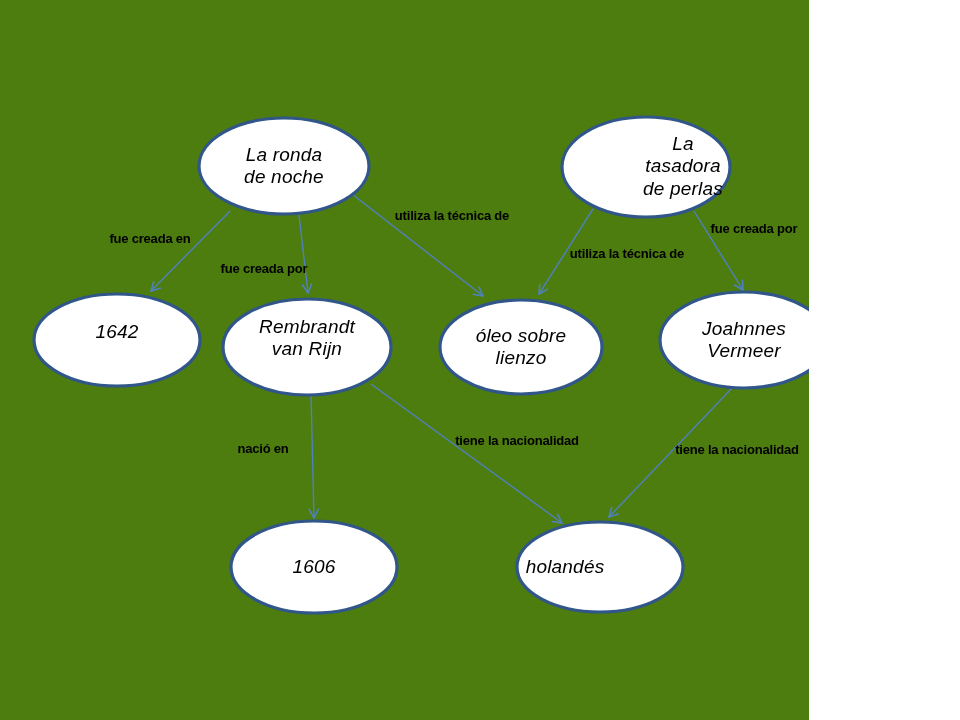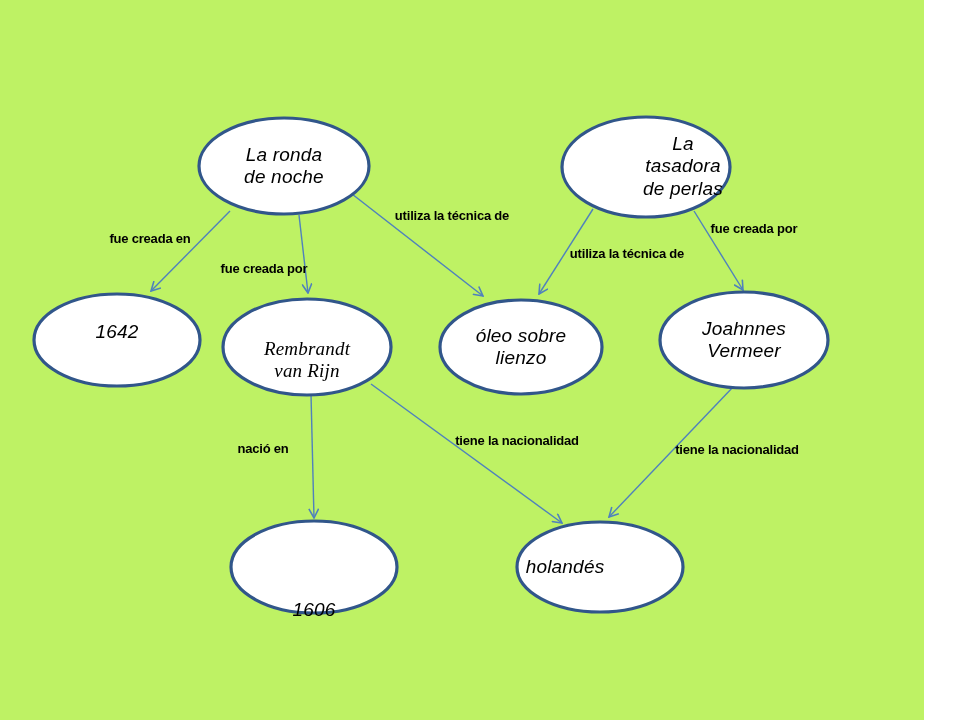--- a/index.html
+++ b/index.html
@@ -3,23 +3,23 @@
 <meta charset="utf-8">
 <style>
   html, body {
     margin: 0;
     padding: 0;
     background: #ffffff;
     font-family: "Liberation Sans", sans-serif;
   }
   .slide {
     position: relative;
-    width: 924px;
+    width: 809px;
     height: 720px;
-    background: #bef264;
+    background: #4d7c0f;
     overflow: hidden;
   }
   .slide svg {
     position: absolute;
     top: 0;
     left: 0;
     width: 960px;
     height: 720px;
   }
   .node-label {
@@ -73,27 +73,27 @@
     <ellipse cx="314" cy="567" rx="83" ry="46" fill="#ffffff" stroke-width="3.2" stroke="#31568A"></ellipse>
     <ellipse cx="600" cy="567" rx="83" ry="45" fill="#ffffff" stroke-width="3.2" stroke="#31568A"></ellipse>
   </svg>
 
   <div class="node-label" style="left:284px; top:166px;">La ronda
 de noche</div>
   <div class="node-label" style="left:646px; top:167px;margin-left:37px;">La
 tasadora
 de perlas</div>
   <div class="node-label" style="left:117px; top:332px;">1642</div>
-  <div class="node-label" style="left:307px; top:360px;font-family:Liberation Serif, serif;">Rembrandt
+  <div class="node-label" style="left:307px; top:338px;">Rembrandt
 van Rijn</div>
   <div class="node-label" style="left:744px; top:340px;">Joahnnes
 Vermeer</div>
   <div class="node-label" style="left:521px; top:347px;">óleo sobre
 lienzo</div>
-  <div class="node-label" style="left:314px; top:567px;margin-top:43px;">1606</div>
+  <div class="node-label" style="left:314px; top:567px;">1606</div>
   <div class="node-label" style="left:565px; top:567px;">holandés</div>
 
   <div class="edge-label" style="left:150px; top:238px;text-align:right;">fue creada en</div>
   <div class="edge-label" style="left:264px; top:268px;">fue creada por</div>
   <div class="edge-label" style="left:452px; top:215px;">utiliza la técnica de</div>
   <div class="edge-label" style="left:627px; top:253px;">utiliza la técnica de</div>
   <div class="edge-label" style="left:754px; top:228px;">fue creada por</div>
   <div class="edge-label" style="left:263px; top:448px;">nació en</div>
   <div class="edge-label" style="left:517px; top:440px;">tiene la nacionalidad</div>
   <div class="edge-label" style="left:737px; top:449px;">tiene la nacionalidad</div>

